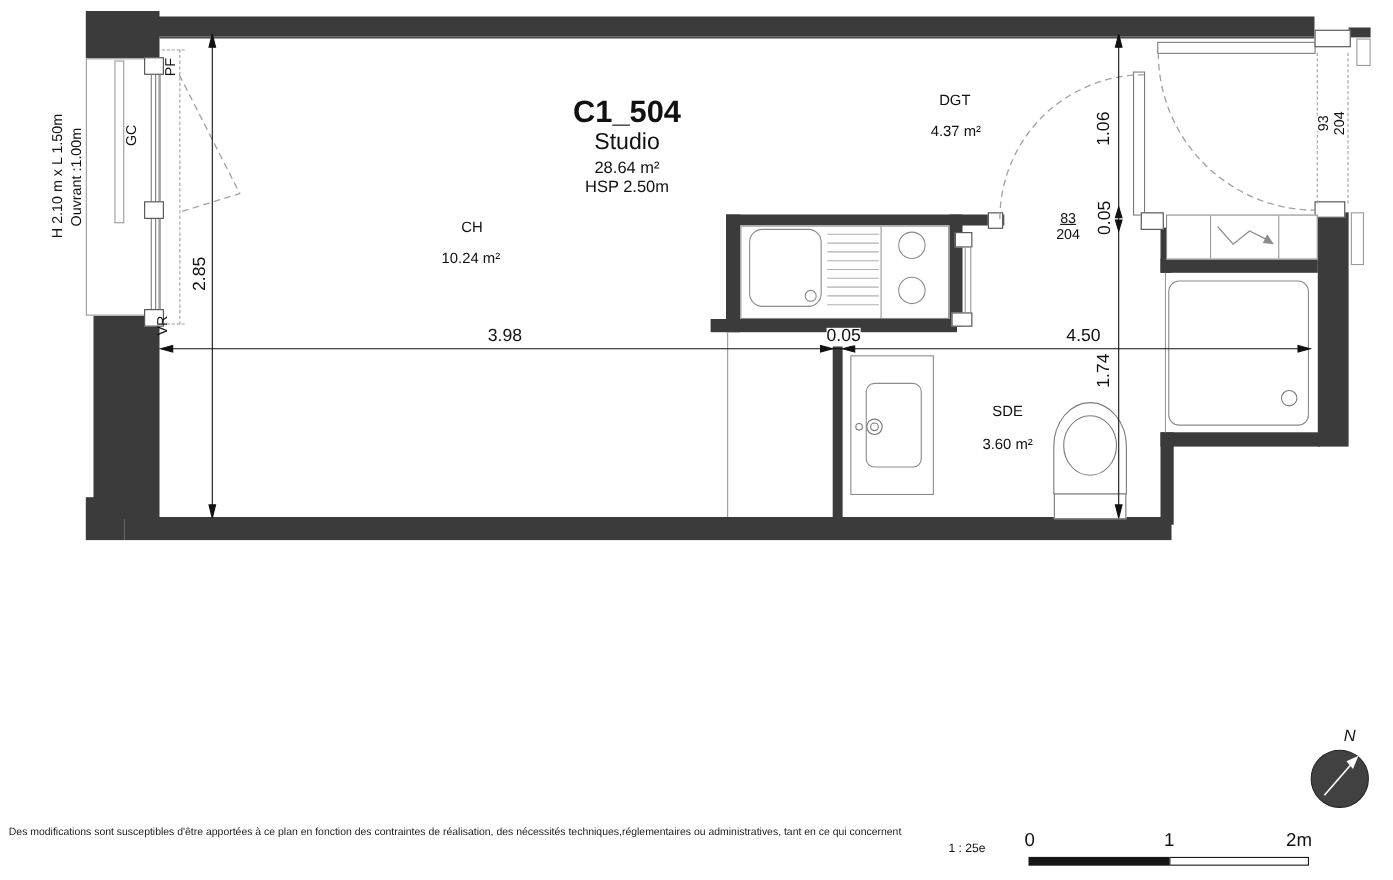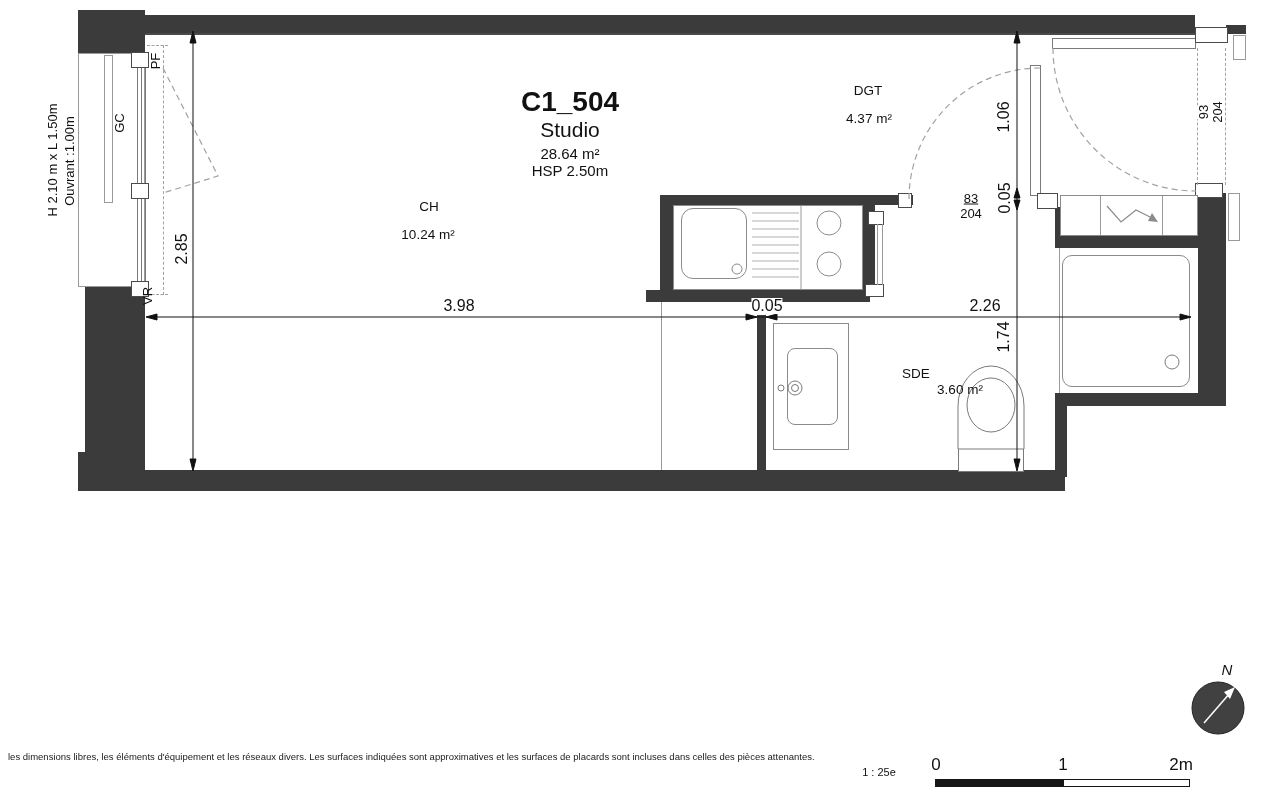--- a/index.html
+++ b/index.html
@@ -161,26 +161,26 @@
   <div class="ctr title-unit" style="left:570px;top:102px;">C1_504</div>
   <div class="ctr title-type" style="left:570px;top:129px;">Studio</div>
   <div class="ctr title-sub" style="left:570px;top:153px;">28.64 m²</div>
   <div class="ctr title-sub" style="left:570px;top:170px;">HSP 2.50m</div>
 
   <div class="ctr room" style="left:429px;top:207px;">CH</div>
   <div class="ctr room" style="left:428px;top:235px;">10.24 m²</div>
   <div class="ctr room" style="left:868px;top:91px;">DGT</div>
   <div class="ctr room" style="left:869px;top:119px;">4.37 m²</div>
   <div class="ctr room" style="left:916px;top:374px;">SDE</div>
-  <div class="ctr room" style="left:916px;top:390px;margin-left:44px;">3.60 m²</div>
+  <div class="ctr room" style="left:916px;top:404px;">3.60 m²</div>
 
   <div class="rot dim" style="left:182px;top:249px;">2.85</div>
   <div class="ctr dim" style="left:459px;top:306px;">3.98</div>
   <div class="ctr dim" style="left:767px;top:306px;background:#fff;">0.05</div>
-  <div class="ctr dim" style="left:985px;top:306px;">2.26</div>
+  <div class="ctr dim" style="left:985px;top:306px;">4.50</div>
   <div class="rot dim" style="left:1004px;top:117px;">1.06</div>
   <div class="rot dim" style="left:1005px;top:198px;">0.05</div>
   <div class="rot dim" style="left:1004px;top:337px;">1.74</div>
 
   <div class="ctr small" style="left:971px;top:198px;text-decoration:underline;">83</div>
   <div class="ctr small" style="left:971px;top:213px;">204</div>
   <div class="rot small" style="left:1203px;top:112px;background:#fff;">93</div>
   <div class="rot small" style="left:1217px;top:112px;background:#fff;">204</div>
 
   <div class="rot small" style="left:119px;top:123px;">GC</div>
@@ -190,16 +190,16 @@
   <div class="rot small" style="left:69px;top:161px;">Ouvrant :1.00m</div>
 
   <div class="ctr" style="left:1227px;top:669px;font-size:15px;font-style:italic;">N</div>
 
   <div class="ctr" style="left:936px;top:764px;font-size:17px;">0</div>
   <div class="ctr" style="left:1063px;top:764px;font-size:17px;">1</div>
   <div class="ctr" style="left:1181px;top:764px;font-size:17px;">2m</div>
   <div class="ctr" style="left:879px;top:772px;font-size:11px;">1 : 25e</div>
 
   <div class="disc">
-    <div>les dimensions libres, les éléments d'équipement et les réseaux divers. Les surfaces indiquées sont approximatives et les surfaces de placards sont incluses dans celles des pièces attenantes.</div>
+    <div>Des modifications sont susceptibles d'être apportées à ce plan en fonction des contraintes de réalisation, des nécessités techniques,réglementaires ou administratives, tant en ce qui concernent</div>
   </div>
 
 </div>
 
 </body></html>

